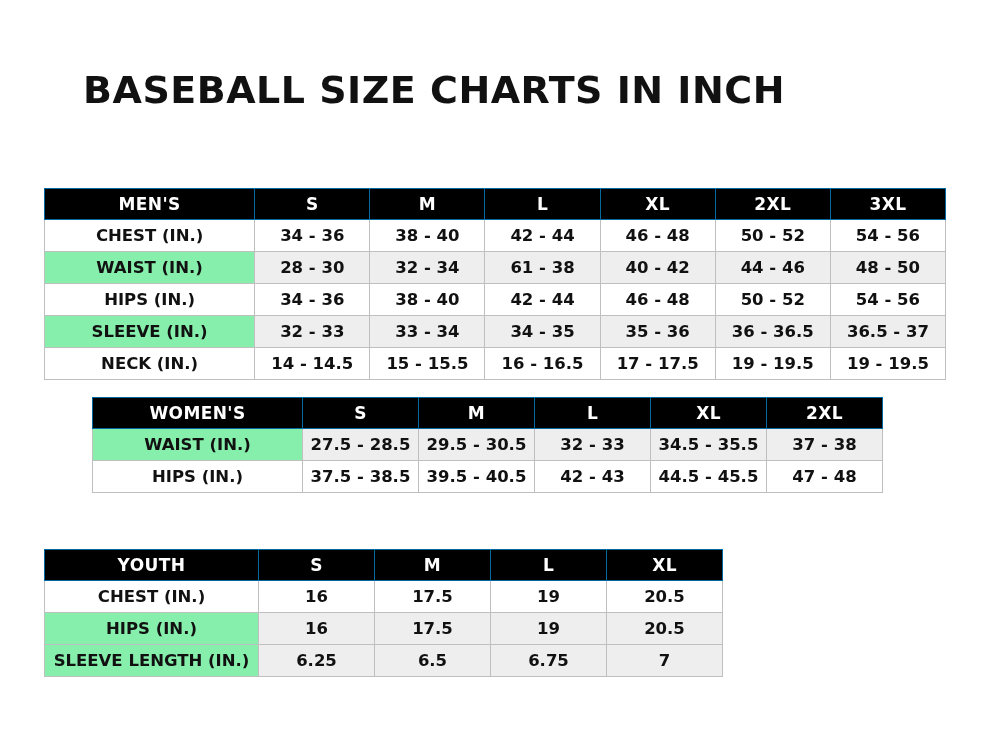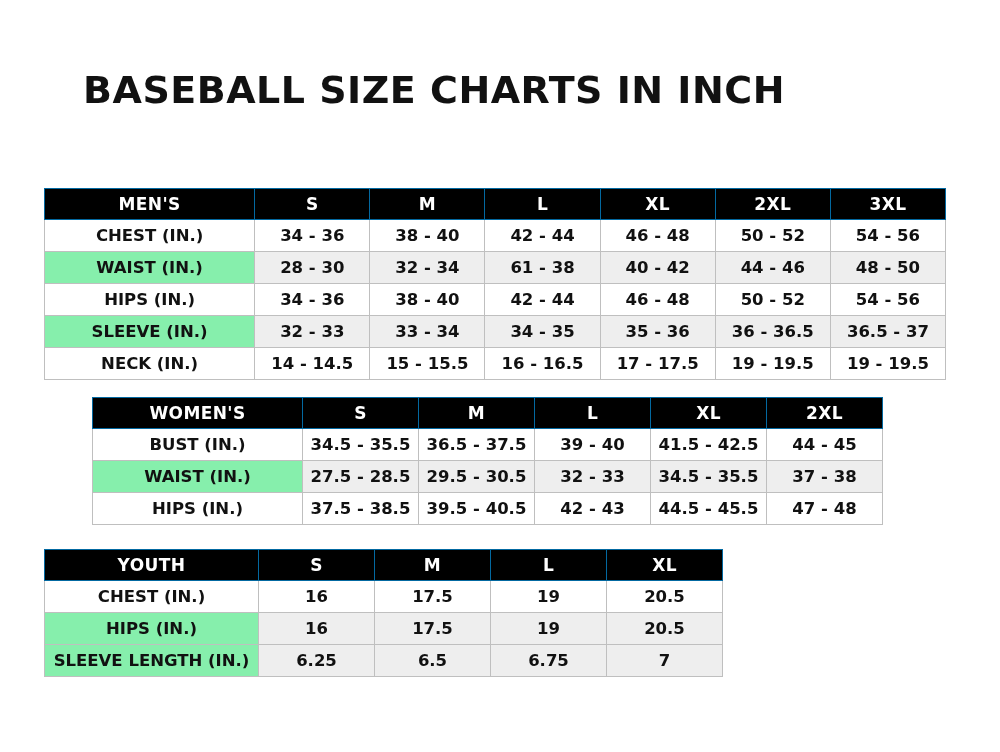--- a/index.html
+++ b/index.html
@@ -198,28 +198,20 @@
       <tr>
         <th class="rowhead">WOMEN'S</th>
         <th>S</th>
         <th>M</th>
         <th>L</th>
         <th>XL</th>
         <th>2XL</th>
       </tr>
     </thead>
     <tbody>
-      <tr>
-        <td class="rowlabel">BUST (IN.)</td>
-        <td>34.5 - 35.5</td>
-        <td>36.5 - 37.5</td>
-        <td>39 - 40</td>
-        <td>41.5 - 42.5</td>
-        <td>44 - 45</td>
-      </tr>
       <tr class="alt">
         <td class="rowlabel">WAIST (IN.)</td>
         <td>27.5 - 28.5</td>
         <td>29.5 - 30.5</td>
         <td>32 - 33</td>
         <td>34.5 - 35.5</td>
         <td>37 - 38</td>
       </tr>
       <tr>
         <td class="rowlabel">HIPS (IN.)</td>

